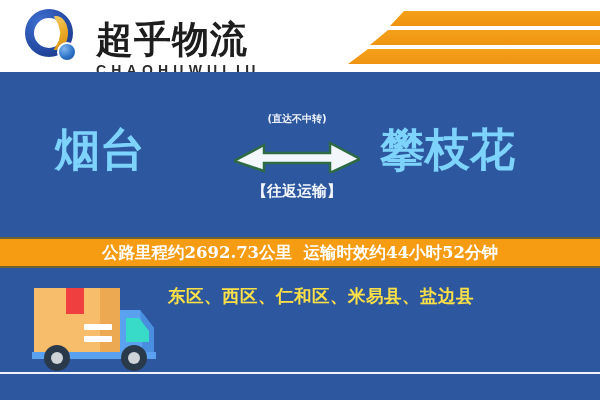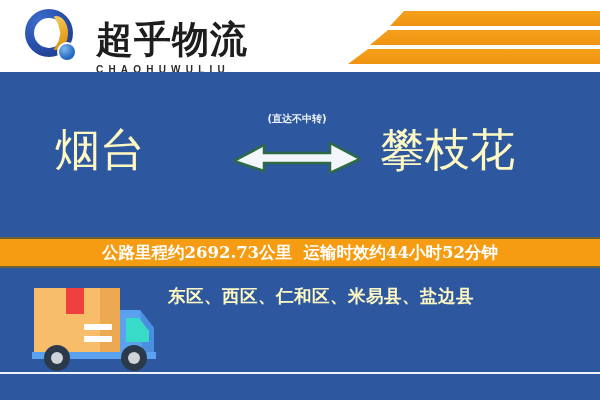--- a/index.html
+++ b/index.html
@@ -72,21 +72,21 @@
     font-size: 37px;
     font-weight: 700;
     color: #1d1d1d;
     letter-spacing: 1px;
     line-height: 42px;
     white-space: nowrap;
     margin-top: 11px;
   }
   #logo-en {
     font-family: "Liberation Sans", sans-serif;
-    font-size: 10px;
+    font-size: 14px;
     font-weight: 700;
     color: #2c2c2c;
     letter-spacing: 5.2px;
     line-height: 14px;
     margin-top: 2px;
     white-space: nowrap;
   }
   .stripe {
     position: absolute;
     height: 15px;
@@ -116,22 +116,22 @@
   #route-row {
     position: absolute;
     left: 0; top: 0;
     width: 600px; height: 165px;
   }
   .city {
     position: absolute;
     top: 52px;
     font-family: "DejaVu Sans", "Liberation Sans", sans-serif;
     font-size: 45px;
-    font-weight: 400;
-    color: #fef9c3;
+    font-weight: 700;
+    color: #7dd3fc;
     line-height: 52px;
     white-space: nowrap;
   }
   #city-origin { left: 55px; }
   #city-dest   { left: 380px; }
 
   #arrow-block {
     position: absolute;
     left: 232px; top: 40px;
     width: 130px; height: 105px;
@@ -193,21 +193,21 @@
     position: absolute;
     left: 0; top: 196px;
     width: 600px; height: 100px;
   }
   #districts-text {
     position: absolute;
     left: 168px; top: 16px;
     font-family: "DejaVu Serif", "Liberation Serif", serif;
     font-size: 17.5px;
     font-weight: 700;
-    color: #fef9c3;
+    color: #fde047;
     white-space: nowrap;
     letter-spacing: 0.5px;
   }
 
   
   #truck {
     position: absolute;
     left: 22px; top: 8px;
     width: 140px; height: 95px;
   }
@@ -250,20 +250,21 @@
 
       <div class="city" id="city-origin">烟台</div>
 
       <div id="arrow-block">
         <div id="arrow-top-label">(直达不中转)</div>
 
         <svg id="arrow-graphic" viewBox="0 0 126 34">
           <polygon points="0,22 30,6 30,14 96,14 96,4 126,20 96,34 96,24 30,24 30,32" fill="#f3f7fb" stroke="#2e6b45" stroke-width="2.5" stroke-linejoin="miter"></polygon>
         </svg>
 
+        <div id="arrow-bottom-label">【往返运输】</div>
       </div>
 
       <div class="city" id="city-dest">攀枝花</div>
     </div>
 
     <div id="info-band">
       <span id="info-band-text">公路里程约2692.73公里  运输时效约44小时52分钟</span>
     </div>
 
     <div id="districts-row">

